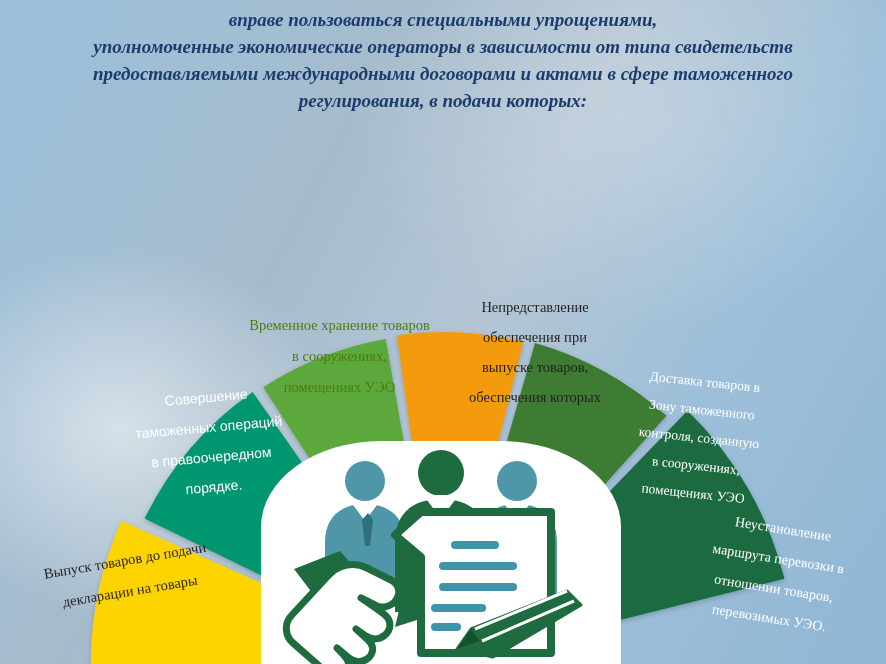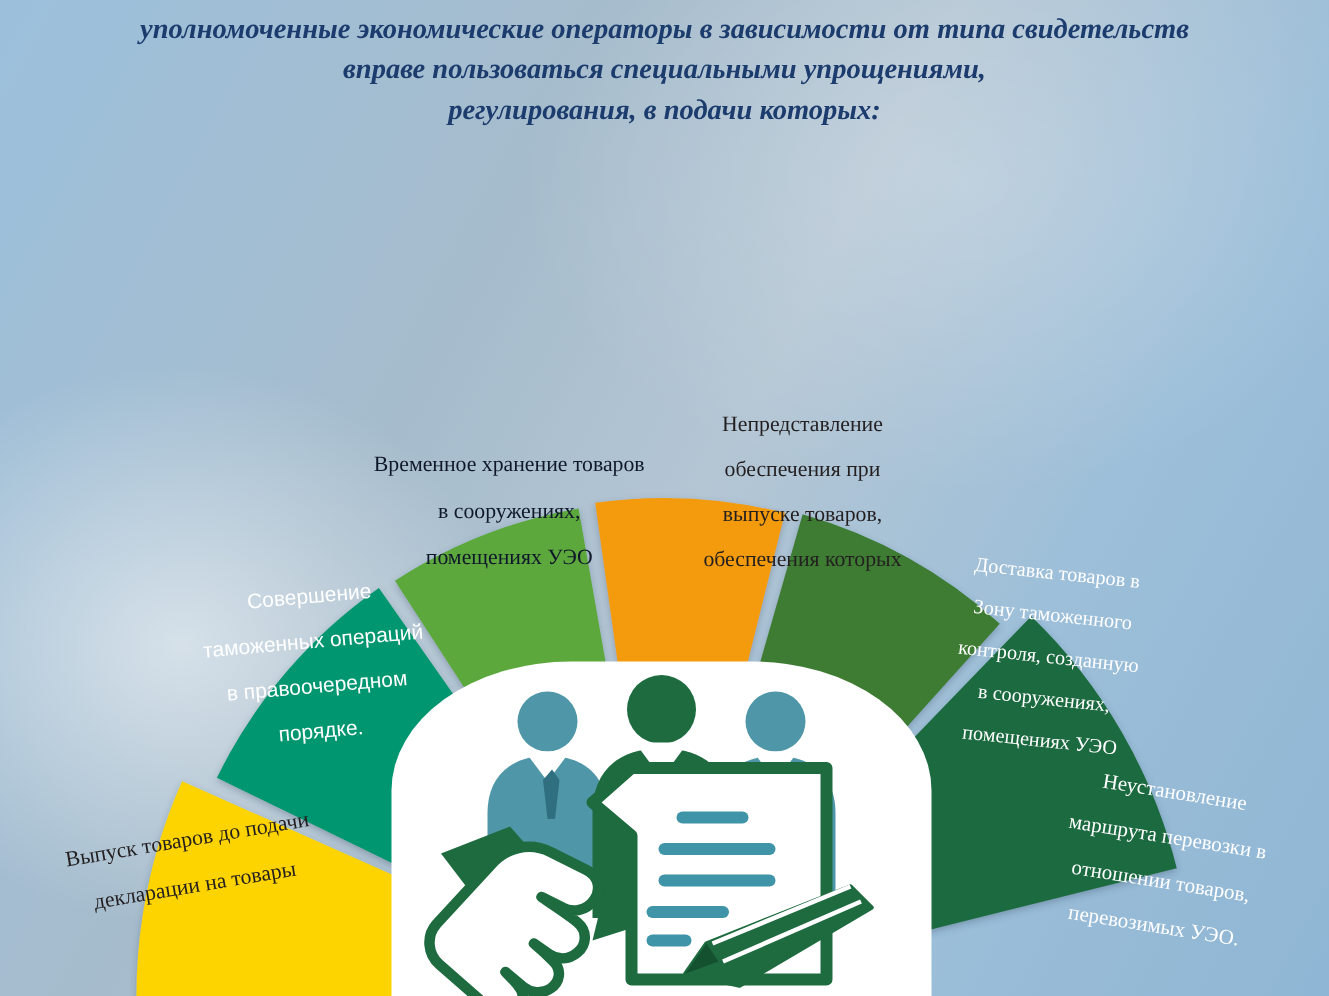--- a/index.html
+++ b/index.html
@@ -53,22 +53,23 @@
   #center{position:absolute;left:261px;top:441px;width:360px;height:223px;}
   #centerCard{position:absolute;inset:0;background:#ffffff;border-radius:120px 120px 0 0 / 86px 86px 0 0;}
 </style>
 </head>
 <body>
 
 <div id="stage">
 
   <div class="header">
     <div class="subtitle" style="color: rgb(28, 60, 110);">
+      <div>вправе пользоваться специальными упрощениями,</div>
       <div>уполномоченные экономические операторы в зависимости от типа свидетельств</div>
-      <div>вправе пользоваться специальными упрощениями,</div>
+      <div>предоставляемыми международными договорами и актами в сфере таможенного</div>
       <div>регулирования, в подачи которых:</div>
     </div>
   </div>
 
   <div id="fan">
 
     <svg id="fanSvg" width="886" height="468" viewBox="0 0 886 468" style="position:absolute;left:0;top:0;">
       <defs>
         <filter id="wsh" x="-25%" y="-25%" width="150%" height="150%">
           <feDropShadow dx="0" dy="2" stdDeviation="2.4" flood-color="#2b3f52" flood-opacity="0.30"></feDropShadow>
@@ -95,27 +96,27 @@
       <span>декларации на товары</span>
     </div>
 
     <div class="wedgeLabel lab-teal" style="left: 110px; top: 186px; width: 200px; transform: rotate(-5deg); color: rgb(255, 255, 255);">
       <span>Совершение</span>
       <span>таможенных операций</span>
       <span>в правоочередном</span>
       <span>порядке.</span>
     </div>
 
-    <div class="wedgeLabel lab-lgreen" style="left: 222px; top: 99px; width: 235px; transform: rotate(0deg); color: #0f172a;">
+    <div class="wedgeLabel lab-lgreen" style="left: 222px; top: 114px; width: 235px; transform: rotate(0deg); color: #4d7c0f;">
       <span>Временное хранение товаров</span>
       <span>в сооружениях,</span>
       <span>помещениях УЭО</span>
     </div>
 
-    <div class="wedgeLabel lab-orange" style="left: 447px; top: 72px; width: 176px; transform: rotate(0deg); color: rgb(35, 31, 32);">
+    <div class="wedgeLabel lab-orange" style="left: 447px; top: 96px; width: 176px; transform: rotate(0deg); color: rgb(35, 31, 32);">
       <span>Непредставление</span>
       <span>обеспечения при</span>
       <span>выпуске товаров,</span>
       <span>обеспечения которых</span>
     </div>
 
     <div class="wedgeLabel lab-dgreen" style="left: 604px; top: 172px; width: 190px; transform: rotate(6deg); color: rgb(255, 255, 255);">
       <span>Доставка товаров в</span>
       <span>Зону таможенного</span>
       <span>контроля, созданную</span>

